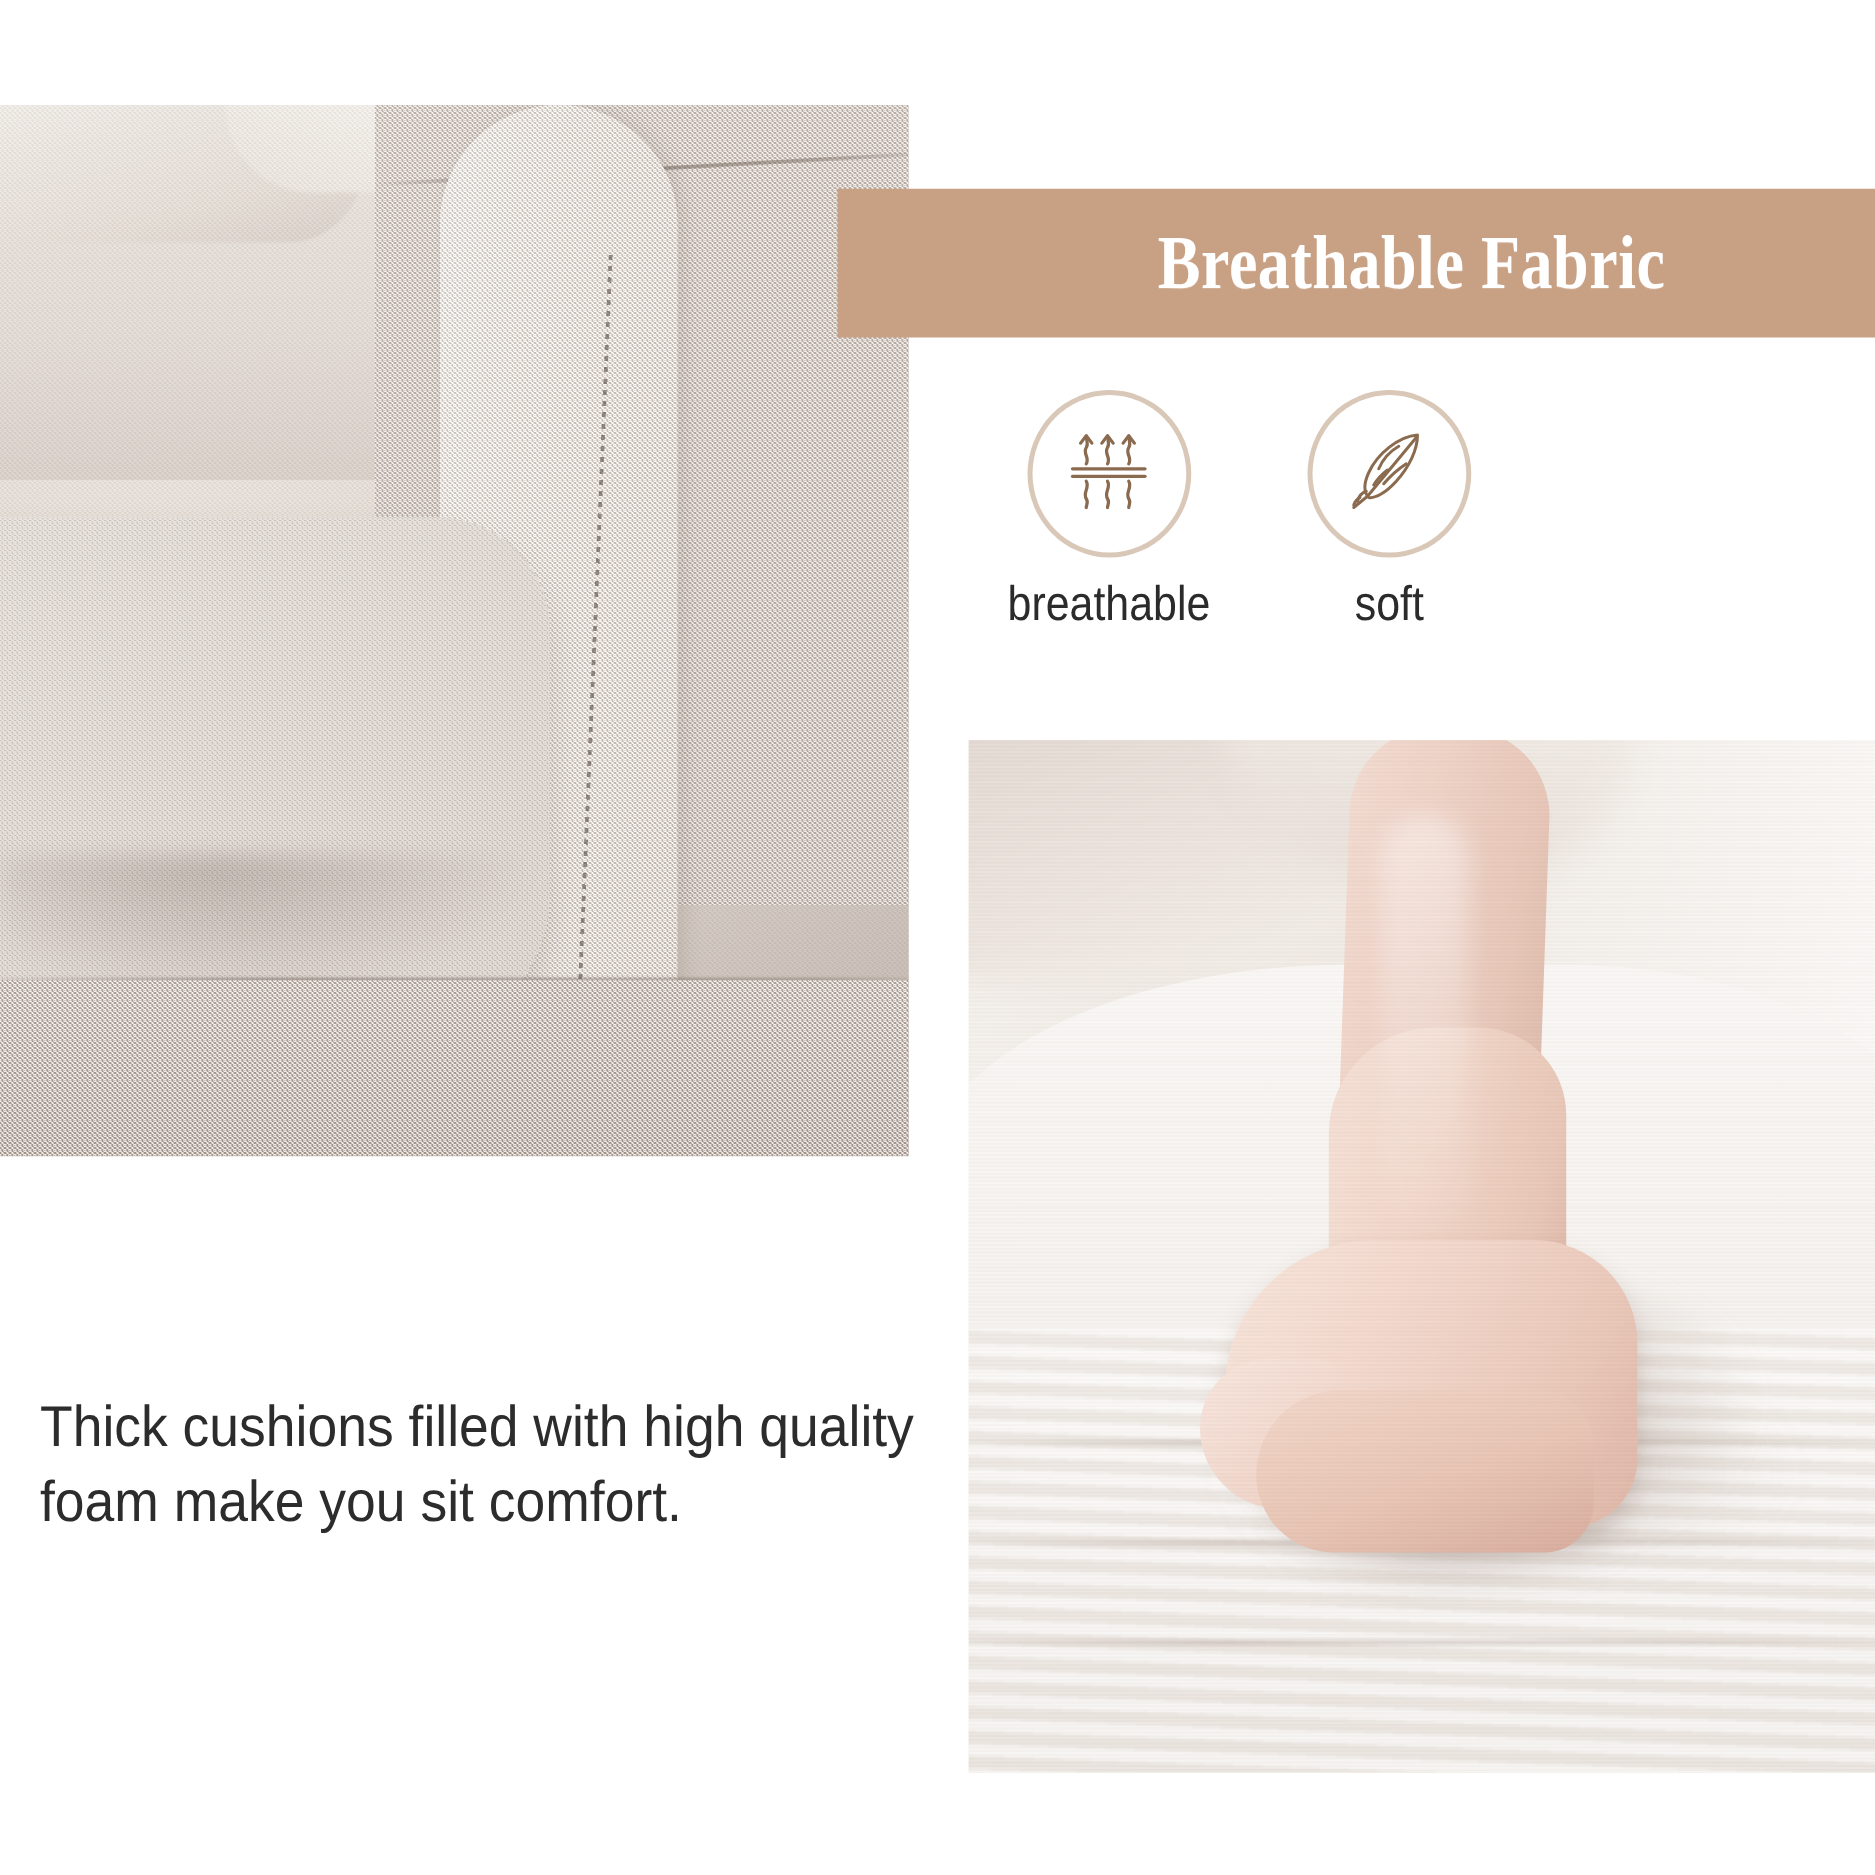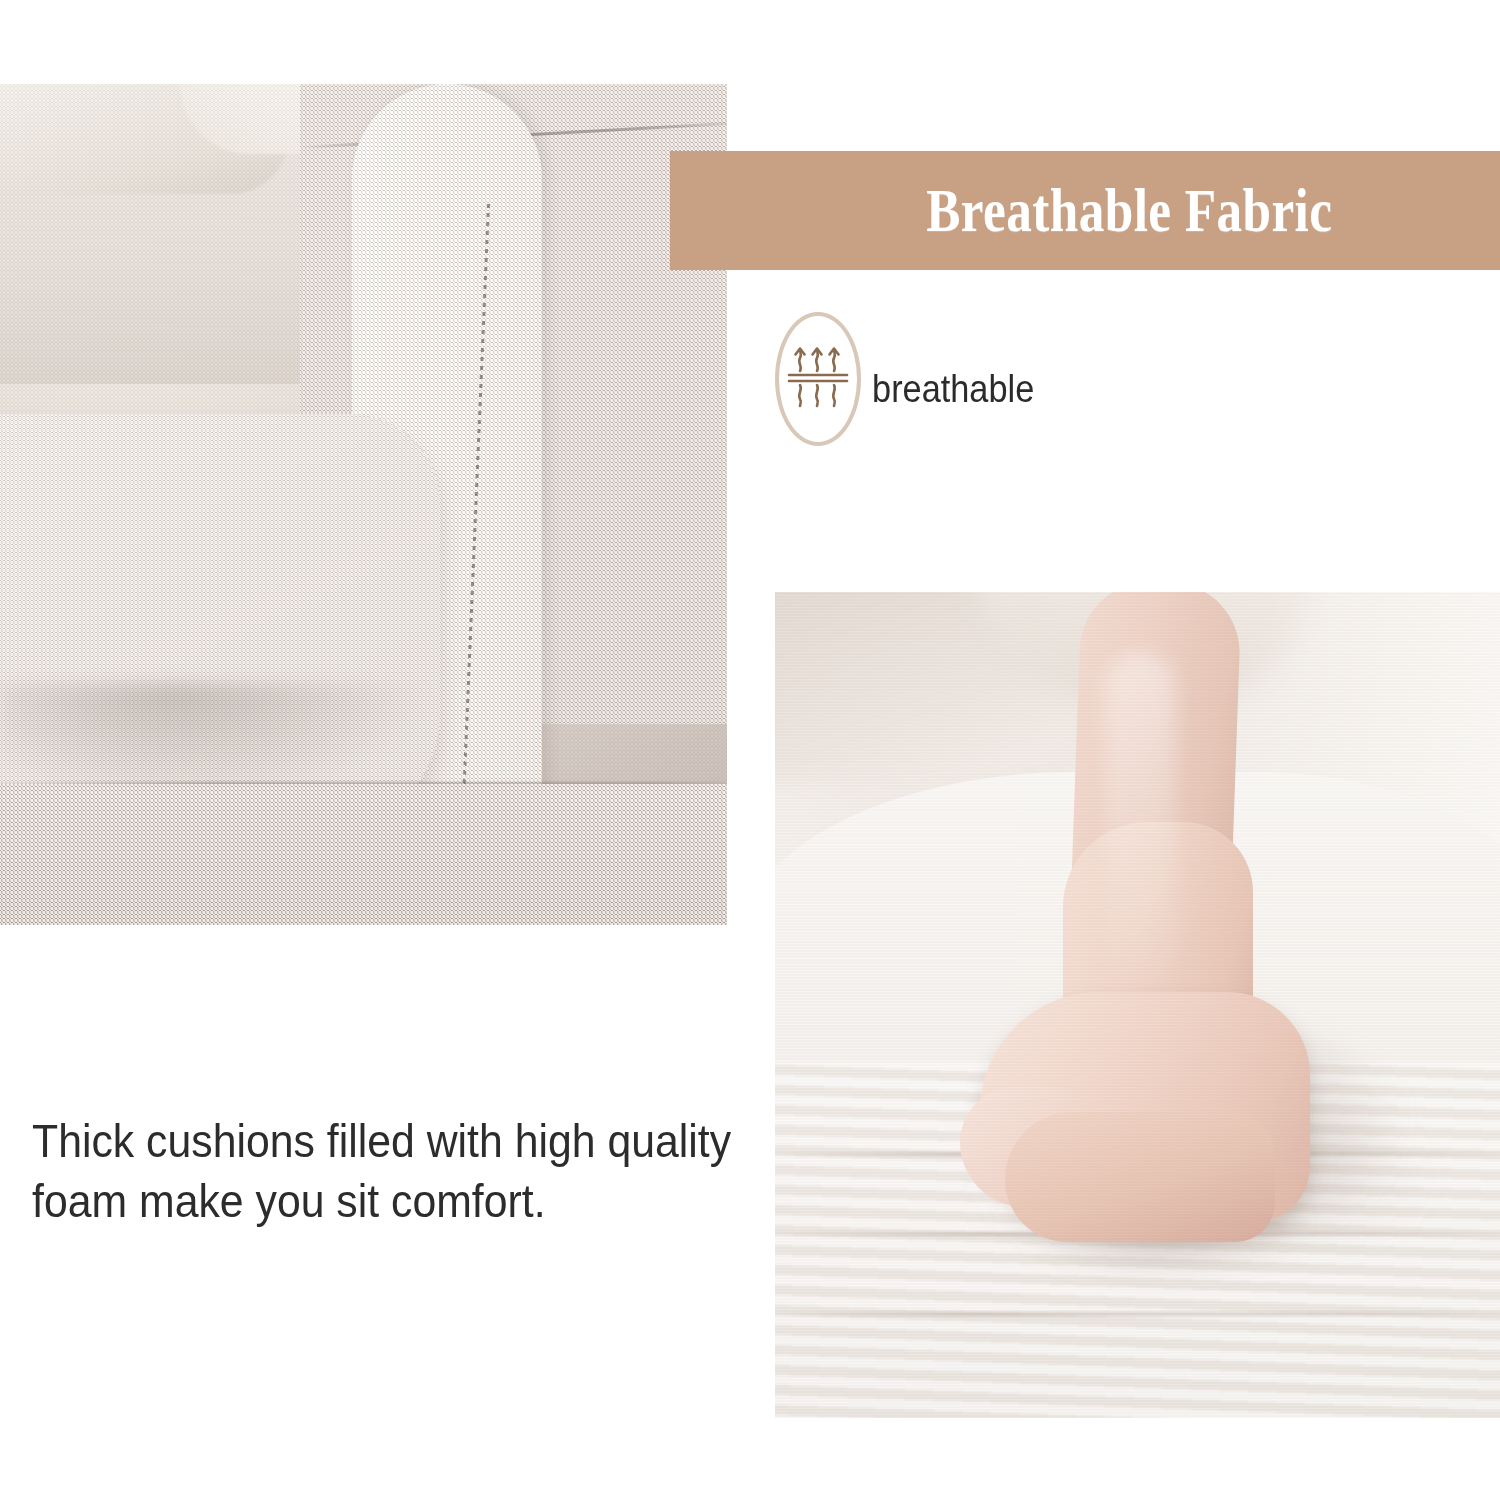--- a/index.html
+++ b/index.html
@@ -147,21 +147,21 @@
     text-shadow:0 1px 0 rgba(255,255,255,.15);
   }
 
   
   .features{
     position:absolute;left:775px;top:312px;width:725px;height:205px;
     display:flex;align-items:flex-start;z-index:4;
   }
   .feature{
     width:224px;
-    display:flex;flex-direction:row;align-items:center;
+    display:flex;flex-direction:column;align-items:center;
   }
   .feature-circle{
     width:131px;height:134px;border-radius:50%;
     border:4px solid #d9c7b7;
     display:flex;align-items:center;justify-content:center;
     box-sizing:border-box;
   }
   .feature-label{
     margin-top:18px;
     font-family:"Liberation Sans", sans-serif;
@@ -329,20 +329,41 @@
 
             <path d="M21 47 C24 52 18 56 21 61 C23 64 21 66 21 68"></path>
             <path d="M38 47 C41 52 35 56 38 61 C40 64 38 66 38 68"></path>
             <path d="M55 47 C58 52 52 56 55 61 C57 64 55 66 55 68"></path>
           </svg>
         </span>
       </div>
       <div class="feature-label">breathable</div>
     </div>
 
+    <div class="feature">
+      <div class="feature-circle">
+        <span>
+          <svg width="80" height="80" viewBox="0 0 80 80" fill="none" stroke="#8b6b4f" stroke-width="2.4" stroke-linecap="round" stroke-linejoin="round">
+
+            <path d="M63 11 C48 12 31 26 24 41 C19 52 21 58 24 61 C29 62 38 57 46 48 C56 37 63 23 63 11 Z"></path>
+
+            <path d="M62 13 L23 60"></path>
+            <path d="M23 60 L12 69"></path>
+
+            <path d="M32 38 C35 31 41 24 48 20"></path>
+            <path d="M36 50 C41 44 48 38 54 34"></path>
+            <path d="M28 51 C31 46 35 42 39 39"></path>
+
+            <path d="M22 56 C19 57 16 60 15 64"></path>
+            <path d="M17 61 C15 62 13 64 12 67"></path>
+          </svg>
+        </span>
+      </div>
+      <div class="feature-label">soft</div>
+    </div>
 
 
   </div>
 
   <div class="photo-right">
     <div class="pr-bg"></div>
     <div class="pr-backcushion"></div>
     <div class="pr-backcushion2"></div>
     <div class="pr-surface"></div>
     <div class="pr-ridges"></div>

